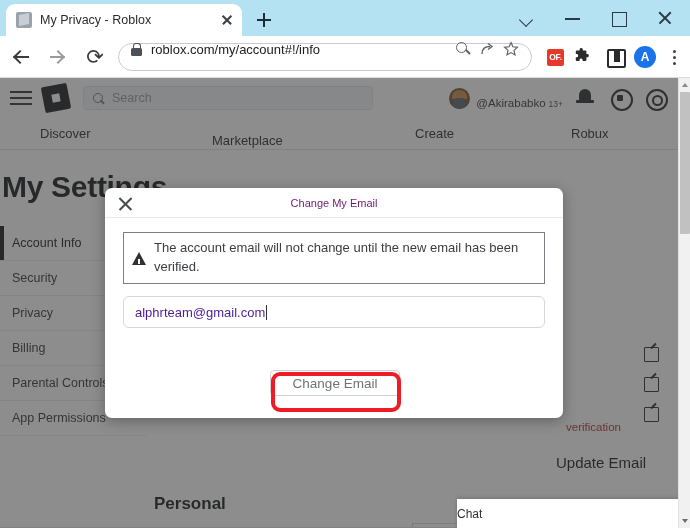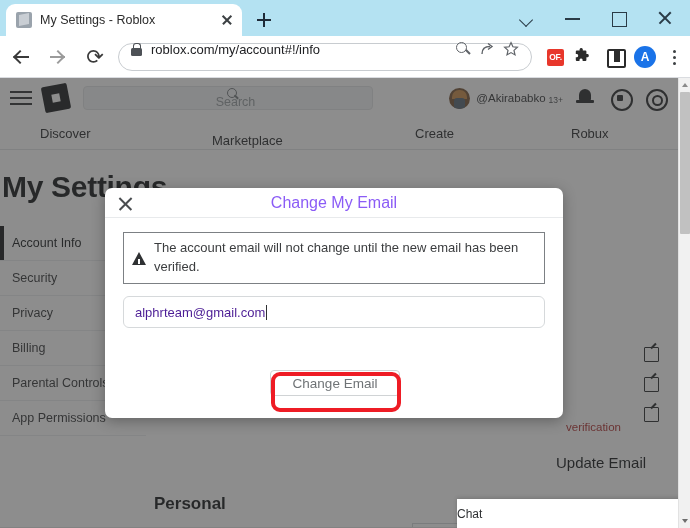--- a/index.html
+++ b/index.html
@@ -208,34 +208,34 @@
     content: ""; position: absolute; left: 0; top: 0; width: 26px; height: 26px;
     background: #232527; transform: rotate(-11deg); border-radius: 2px;
   }
   .rbx-logo:after {
     content: ""; position: absolute; left: 9px; top: 9px; width: 8px; height: 8px;
     background: #ffffff; transform: rotate(-11deg);
   }
   .rbx-search {
     width: 290px; height: 24px; margin-left: 14px;
     background: #f2f4f5; border: 1px solid #e3e5e6; border-radius: 4px;
-    display: flex; align-items: center; padding-left: 8px; cursor: text; flex-direction: column;
+    display: flex; align-items: center; padding-left: 8px; cursor: text;
   }
   .rbx-search .mag { width: 13px; height: 13px; position: relative; }
   .rbx-search .mag:before {
     content: ""; position: absolute; left: 1px; top: 1px; width: 8px; height: 8px;
     border: 1.5px solid #7a8084; border-radius: 50%;
   }
   .rbx-search .mag:after {
     content: ""; position: absolute; left: 8px; top: 9px; width: 5px; height: 1.5px;
     background: #7a8084; transform: rotate(45deg);
   }
   .rbx-search .ph { font-size: 12.5px; color: #9aa0a4; margin-left: 7px; }
   .nav-spacer { flex: 1 1 auto; }
-  .rbx-user { display: flex; align-items: center; cursor: pointer; }
+  .rbx-user { display: flex; align-items: flex-end; cursor: pointer; }
   .rbx-avatar {
     width: 21px; height: 21px; border-radius: 50%;
     background: #7b5a3c; position: relative; overflow: hidden;
   }
   .rbx-avatar:before {
     content: ""; position: absolute; left: 3px; top: 2px; width: 15px; height: 9px;
     background: #c98f4e; border-radius: 7px 7px 0 0;
   }
   .rbx-avatar:after {
     content: ""; position: absolute; left: 5px; top: 10px; width: 11px; height: 11px;
@@ -347,21 +347,21 @@
     background: #ffffff;
     border-radius: 7px;
     box-shadow: 0 3px 14px rgba(0,0,0,0.3);
     overflow: hidden;
   }
   .modal-head {
     position: relative; height: 30px;
     border-bottom: 1px solid #e8eaec;
     display: flex; align-items: center; justify-content: center;
   }
-  .modal-title { font-size: 16px; color: #8b5cf6; }
+  .modal-title { font-size: 11px; color: #701a75; }
   .modal-close {
     position: absolute; left: 10px; top: 6px; width: 20px; height: 20px; cursor: pointer;
   }
   .modal-close:before, .modal-close:after {
     content: ""; position: absolute; left: 2px; top: 9px;
     width: 17px; height: 1.7px; background: #4a4d50;
   }
   .modal-close:before { transform: rotate(45deg); }
   .modal-close:after  { transform: rotate(-45deg); }
   .warn {
@@ -449,21 +449,21 @@
   }
 </style>
 </head>
 <body>
 
 <div id="screen">
 
   <div class="tabstrip">
     <div class="tab">
       <div class="tab-favicon"></div>
-      <div class="tab-title">My Settings - Roblox</div>
+      <div class="tab-title">My Privacy - Roblox</div>
       <div class="tab-close"></div>
     </div>
     <div class="newtab"></div>
     <div class="wctrls">
       <div class="wbtn chev"></div>
       <div class="wbtn min"></div>
       <div class="wbtn max"></div>
       <div class="wbtn cls"></div>
     </div>
   </div>

